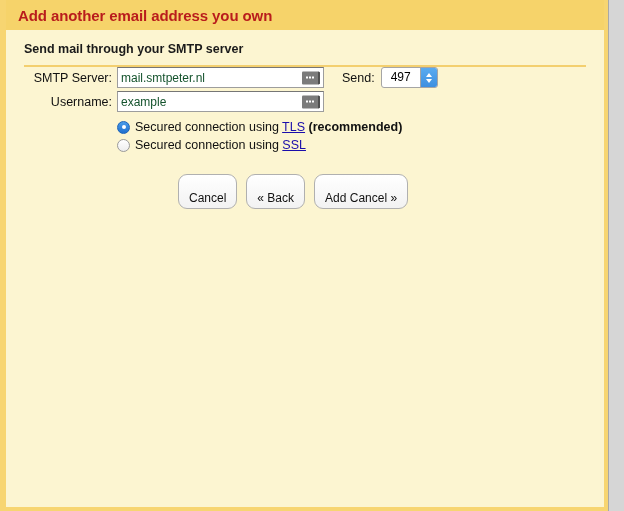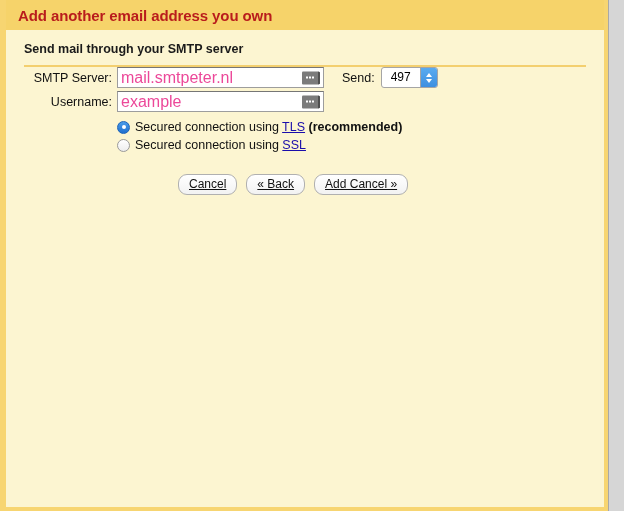--- a/index.html
+++ b/index.html
@@ -141,22 +141,22 @@
   }
   .input-wrap {
     position: relative;
     display: inline-block;
   }
   .text-input {
     width: 180px;
     height: 17px;
     box-sizing: content-box;
     font-family: "Liberation Sans", sans-serif;
-    font-size: 16px;
-    color: #ec4899;
+    font-size: 12px;
+    color: #14532d;
     background: #ffffff;
     border: 1px solid #9d9d9d;
     border-top-color: #767676;
     padding: 1px 22px 1px 3px;
     outline: none;
     border-radius: 0;
   }
   .text-input.focused {
     border: 1px solid #6aa4e8;
     box-shadow: 0 0 0 2px rgba(106,164,232,0.55);
@@ -286,25 +286,24 @@
     margin-top: 22px;
     padding-left: 152px;
   }
   .btn {
     font-family: "Liberation Sans", sans-serif;
     font-size: 12px;
     color: #111111;
     background: linear-gradient(#ffffff, #f2f2f2);
     border: 1px solid #b0b0b0;
     border-radius: 9px;
-    padding: 2px 10px 3px 10px;
+    padding: 16px 10px 3px 10px;
     cursor: pointer;
     white-space: nowrap;
     line-height: 14px;
-    text-decoration: underline;
   }
 </style>
 </head>
 <body>
 
 <div id="bg-page">
   <div id="bg-yellowband"></div>
   <div class="bg-rule" style="top:34px;"></div>
   <div class="bg-rule" style="top:58px;"></div>
   <div class="bg-rule" style="top:86px;"></div>

